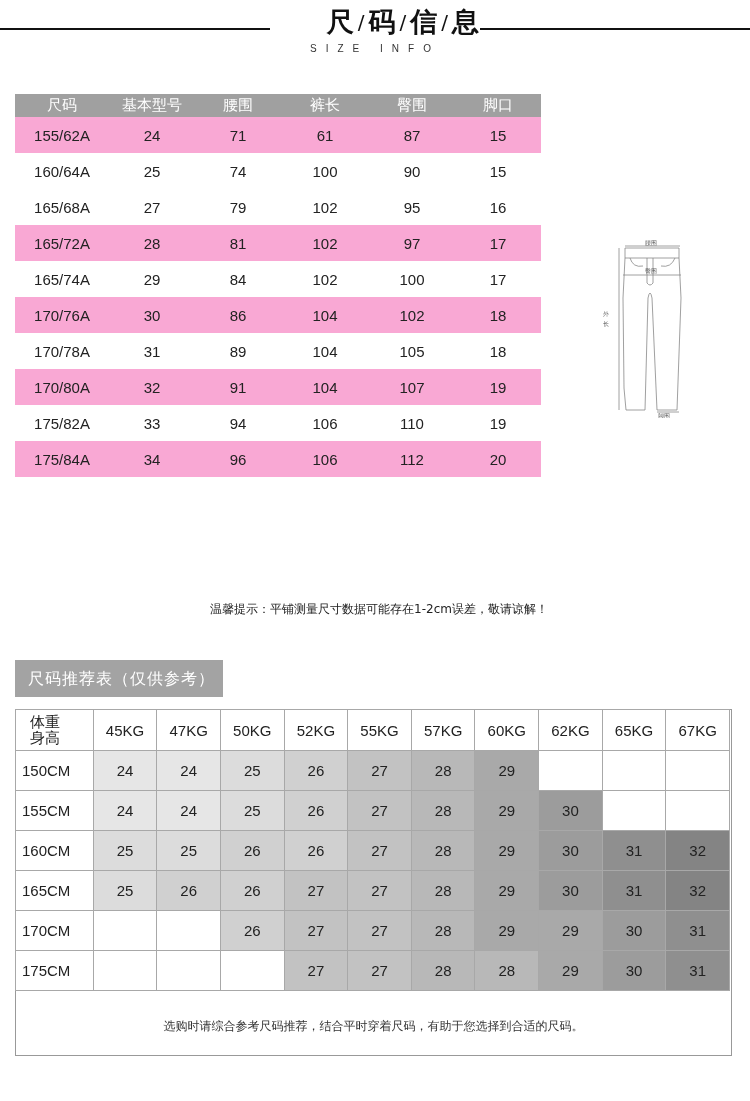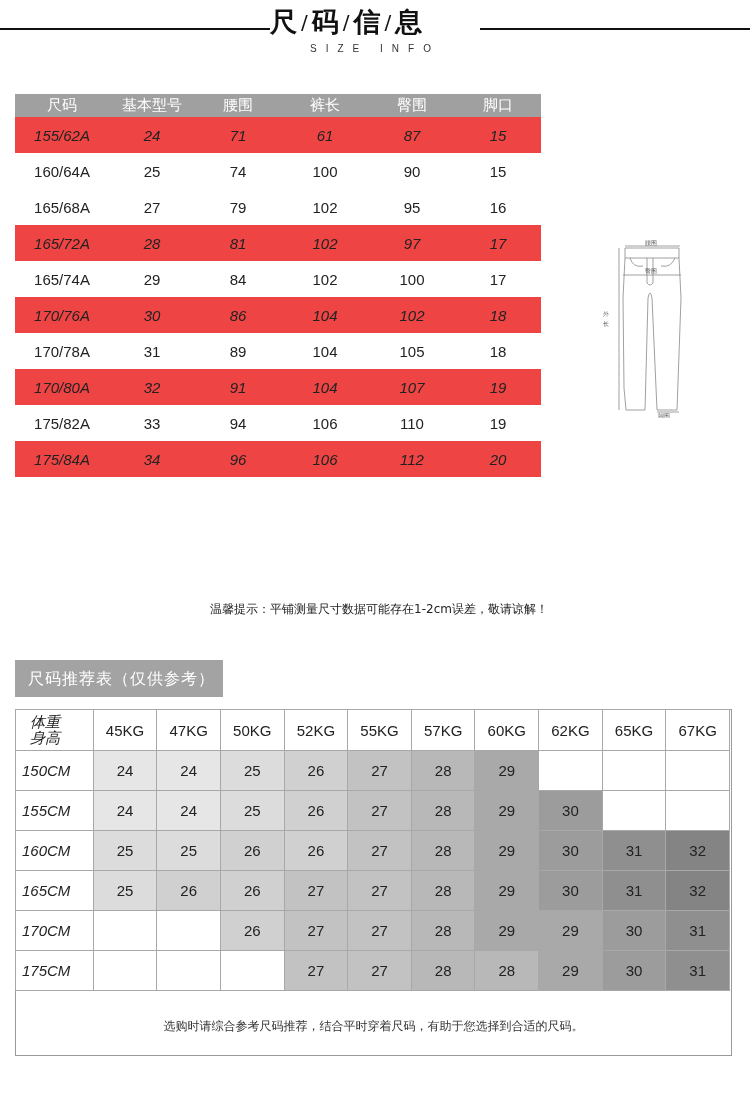--- a/index.html
+++ b/index.html
@@ -3,52 +3,52 @@
 <meta charset="utf-8">
 <style>
   html, body { margin: 0; padding: 0; background: #ffffff; }
   body { width: 750px; height: 1101px; position: relative; overflow: hidden;
          font-family: "Liberation Sans", "DejaVu Sans", sans-serif; color: #222; }
 
   
   .hdr-line { position: absolute; top: 28px; height: 2px; background: #111; }
   .hdr-line.left { left: 0; width: 270px; }
   .hdr-line.right { left: 480px; width: 270px; }
-  .hdr-title { position: absolute; left: 270px; width: 210px; top: 4px; text-align: left;
+  .hdr-title { position: absolute; left: 270px; width: 210px; top: 4px; text-align: right;
                font-family: "DejaVu Sans", sans-serif; font-weight: bold; font-size: 27px; color: #111; letter-spacing: 1px; }
   .hdr-title .sep { font-weight: normal; font-size: 20px; margin: 0 3px; position: relative; top: -2px; }
   .hdr-sub { position: absolute; left: 270px; width: 210px; top: 43px; text-align: center;
              font-size: 10px; letter-spacing: 9px; color: #333; }
 
   
   .size-table { position: absolute; left: 15px; top: 94px; width: 526px; border-collapse: collapse; }
   .size-table th { background: #a0a0a0; color: #fff; font-weight: normal; font-size: 15px;
                    height: 23px; padding: 0; text-align: center; font-family: "DejaVu Sans", sans-serif; }
   .size-table td { height: 36px; padding: 0; text-align: center; font-size: 15px; color: #222; }
-  .size-table tr.alt td { background: #ef4444; font-style: italic; }
+  .size-table tr.alt td { background: #f9a8d4; }
   .size-table col.c0 { width: 94px; } .size-table col.c1 { width: 86px; }
   .size-table col.c2 { width: 86px; } .size-table col.c3 { width: 88px; }
   .size-table col.c4 { width: 86px; } .size-table col.c5 { width: 86px; }
 
   
   .pants { position: absolute; left: 595px; top: 238px; width: 100px; height: 180px; }
 
   .notice { position: absolute; left: 4px; width: 750px; top: 601px; text-align: center;
             font-size: 12px; color: #222; font-family: "DejaVu Sans", sans-serif; }
 
   
   .rec-title { position: absolute; left: 15px; top: 660px; width: 208px; height: 37px;
                background: #a3a3a3; color: #fff; font-size: 16px; line-height: 37px;
                padding-left: 13px; box-sizing: border-box; font-family: "DejaVu Sans", sans-serif; letter-spacing: 1px; }
   .rec-wrap { position: absolute; left: 15px; top: 709px; width: 717px; height: 347px;
               border: 1px solid #999; box-sizing: border-box; }
   .rec-table { border-collapse: collapse; position: absolute; left: -1px; top: -1px; }
   .rec-table td { border: 1px solid #a8a8a8; text-align: center; padding: 0;
                   font-size: 15px; color: #222; height: 39px; width: 64px; }
-  .rec-table td.rowh { width: 64px; text-align: left; padding-left: 6px; background: #fff; font-size: 15px; font-style: italic; }
+  .rec-table td.rowh { width: 64px; text-align: left; padding-left: 6px; background: #fff; font-size: 15px; }
   .rec-table tr.head td { height: 40px; background: #fff; }
   .rec-table td.corner { text-align: left; padding-left: 14px; font-size: 15px; line-height: 16px; font-family: "DejaVu Sans", sans-serif; }
   .rec-note { position: absolute; left: 0; right: 0; bottom: 20px; text-align: center;
               font-size: 12px; color: #333; font-family: "DejaVu Sans", sans-serif; }
 </style>
 </head>
 <body>
 
 <div class="hdr-line left"></div>
 <div class="hdr-line right"></div>

